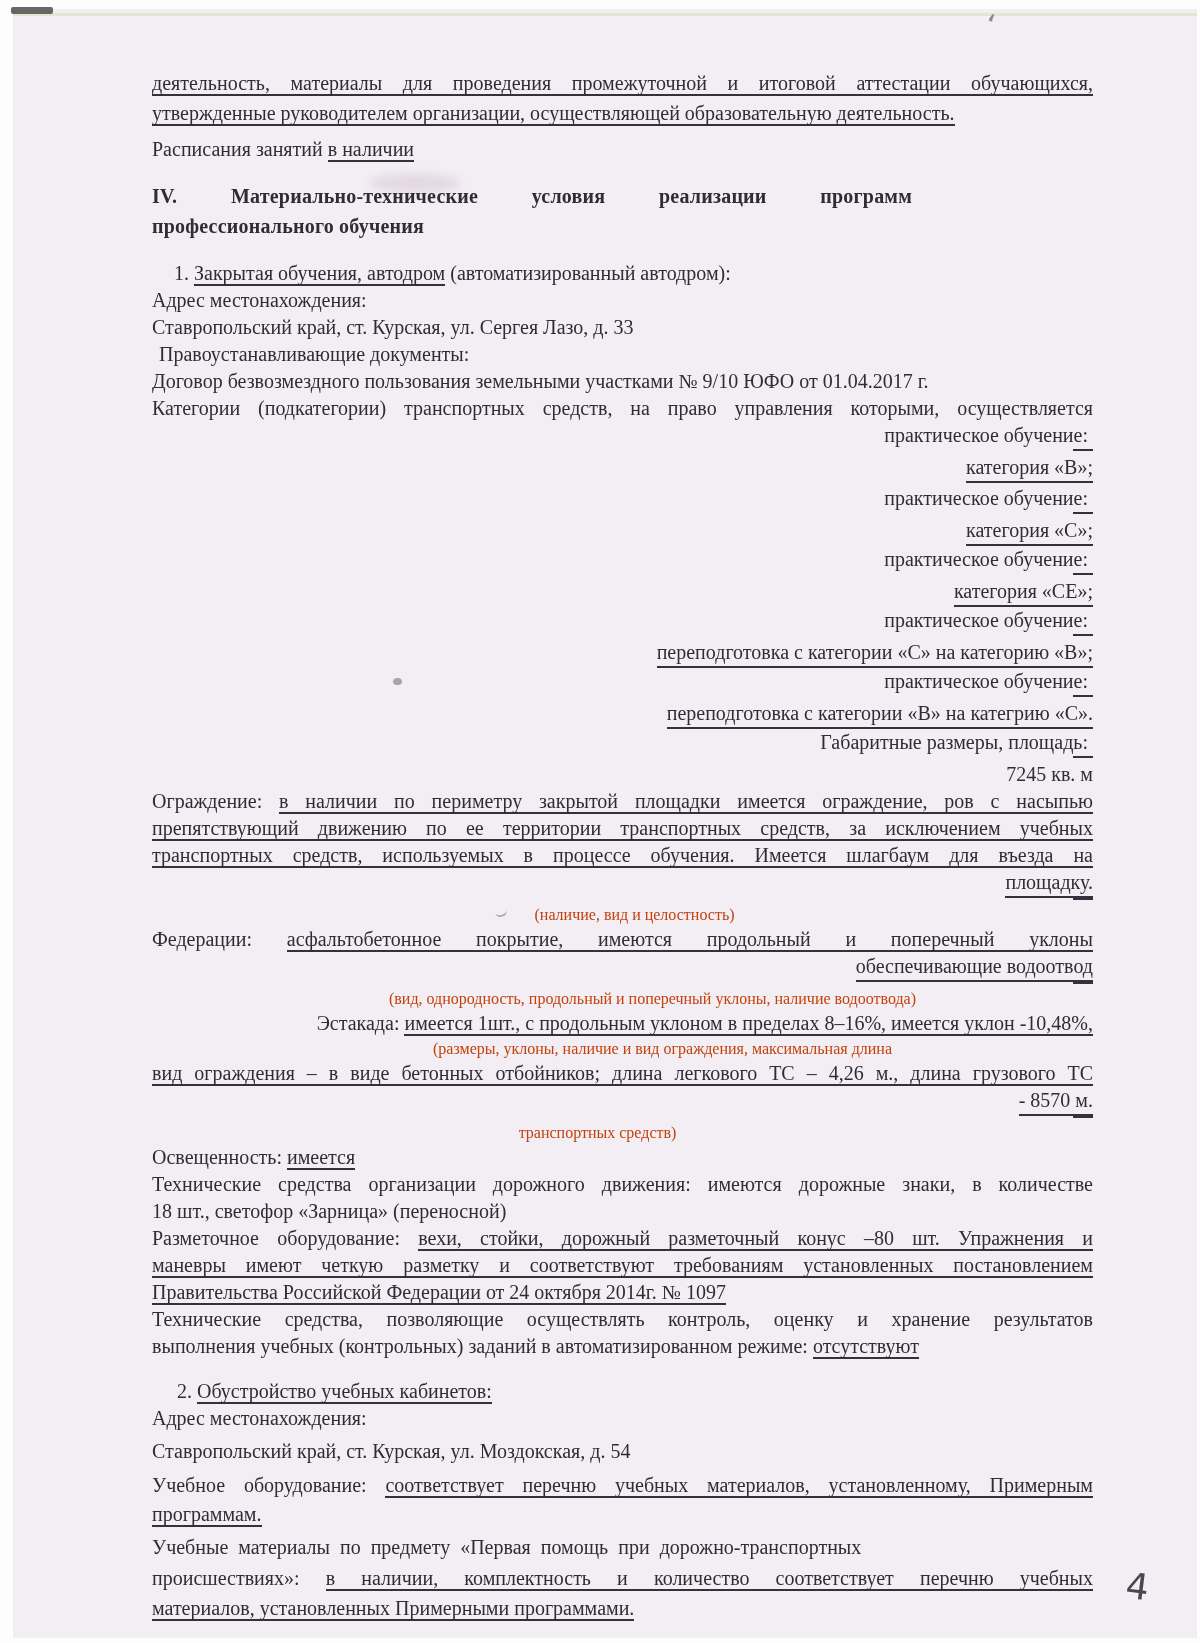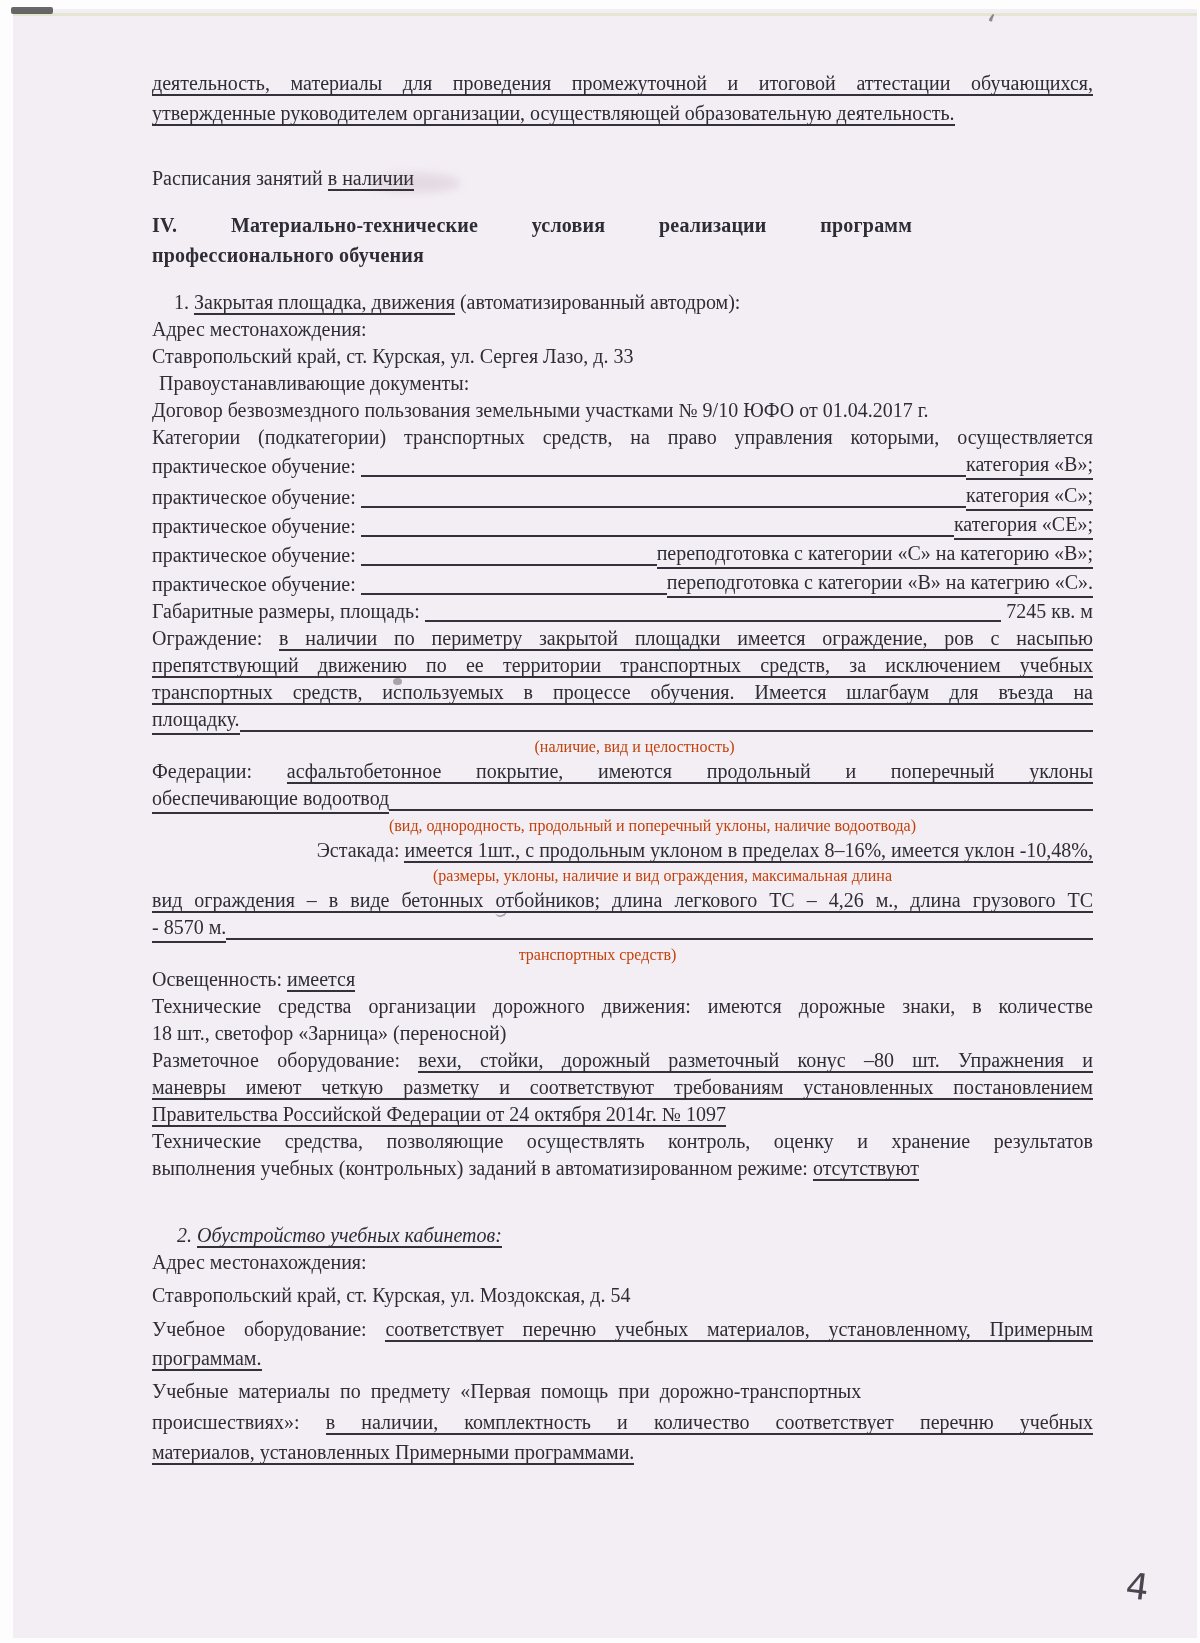--- a/index.html
+++ b/index.html
@@ -15,21 +15,21 @@
   .small-tick{position:absolute;left:482px;top:899px;width:12px;height:7px;border-bottom:2px solid #8f8a95;border-radius:0 0 8px 8px;transform:rotate(-14deg);opacity:.7;}
   
   .content{position:absolute;left:152px;top:70px;width:941px;color:var(--ink,#2e2c35);font-size:20px;line-height:27px;}
   .line{position:relative;min-height:27px;}
   .line span{white-space:normal;}
   .p{text-align:left;}
   .pj{text-align:justify;text-align-last:justify;}
   .h{font-weight:bold;letter-spacing:.2px;}
   .hj{font-weight:bold;letter-spacing:.2px;text-align:justify;text-align-last:justify;}
   .cap{font-size:16px;line-height:23px;min-height:23px;text-align:center;color:#c2410c;}
-  .fillrow{display:flex;align-items:flex-end;}
+  .fillrow{display:flex;align-items:flex-end;flex-direction:column;}
   .fillrow span{white-space:pre;}
   .u{border-bottom:2px solid var(--underline,#2f2d37);padding-bottom:0px;}
   .fill{flex:1 1 auto;min-width:20px;border-bottom:2px solid var(--underline,#2f2d37);margin-bottom:3px;}
   
   .page-number{position:absolute;left:1126px;top:1566px;font-family:"DejaVu Sans",sans-serif;font-size:36px;color:var(--pencil,#4a4550);transform:rotate(7deg);font-weight:400;}
 </style>
 </head>
 <body>
 
 <div class="screen" style="--paper: #f3eef4; --ink: #2e2c35; --underline: #34313c; --edge-line: #dfe3c8; --corner-bar: #4e4e4e; --pencil: #4a4550;">
@@ -38,24 +38,24 @@
     <div class="smudge"></div>
     <div class="pen-mark"></div>
     <div class="small-tick"></div>
   </div>
   <div class="corner-bar"></div>
   <div class="top-tick">ʻ</div>
 
   <div class="content">
       <div class="line pj"><span class="u">деятельность, материалы для проведения промежуточной и итоговой аттестации обучающихся,</span></div>
       <div class="line p" style="margin-top: 3px;"><span class="u">утвержденные руководителем организации, осуществляющей образовательную деятельность.</span></div>
-      <div class="line p" style="margin-top: 38px;"><span>Расписания занятий </span><span class="u">в наличии</span></div>
+      <div class="line p" style="margin-top: 9px;"><span>Расписания занятий </span><span class="u">в наличии</span></div>
       <div class="line hj" style="margin-top: 20px; width: 760px;"><span>IV. Материально-технические условия реализации программ</span></div>
       <div class="line h" style="margin-top: 3px;"><span>профессионального обучения</span></div>
-      <div class="line p" style="margin-top: 20px; padding-left: 22px;"><span>1. </span><span class="u">Закрытая площадка, движения</span><span> (автоматизированный автодром):</span></div>
+      <div class="line p" style="margin-top: 20px; padding-left: 22px;"><span>1. </span><span class="u">Закрытая обучения, автодром</span><span> (автоматизированный автодром):</span></div>
       <div class="line p"><span>Адрес местонахождения:</span></div>
       <div class="line p"><span>Ставропольский край, ст. Курская, ул. Сергея Лазо, д. 33</span></div>
       <div class="line p" style="padding-left: 7px;"><span>Правоустанавливающие документы:</span></div>
       <div class="line p"><span>Договор безвозмездного пользования земельными участками № 9/10 ЮФО от 01.04.2017 г.</span></div>
       <div class="line pj"><span>Категории (подкатегории) транспортных средств, на право управления которыми,  осуществляется</span></div>
       <div class="line fillrow">
         <span>практическое обучение: </span>
         <span class="fill"></span>
         <span class="u">категория «В»;</span>
       </div>
@@ -107,21 +107,21 @@
       </div>
       <div class="line cap" style="left: -25px;"><span>транспортных средств)</span></div>
       <div class="line p"><span>Освещенность: </span><span class="u">имеется</span></div>
       <div class="line pj"><span>Технические средства организации дорожного движения: имеются дорожные знаки, в количестве</span></div>
       <div class="line p"><span>18 шт., светофор «Зарница» (переносной)</span></div>
       <div class="line pj"><span>Разметочное оборудование: </span><span class="u">вехи, стойки, дорожный разметочный конус –80 шт. Упражнения и</span></div>
       <div class="line pj"><span class="u">маневры имеют четкую разметку и соответствуют требованиям установленных постановлением</span></div>
       <div class="line p"><span class="u">Правительства Российской Федерации от 24 октября 2014г. № 1097</span></div>
       <div class="line pj"><span>Технические  средства, позволяющие осуществлять контроль, оценку и хранение результатов</span></div>
       <div class="line p"><span>выполнения  учебных (контрольных) заданий в автоматизированном режиме: </span><span class="u">отсутствуют</span></div>
-      <div class="line p" style="margin-top: 40px; padding-left: 25px; font-style: italic;"><span>2. </span><span class="u">Обустройство учебных кабинетов:</span></div>
+      <div class="line p" style="margin-top: 18px; padding-left: 25px;"><span>2. </span><span class="u">Обустройство учебных кабинетов:</span></div>
       <div class="line p"><span>Адрес местонахождения:</span></div>
       <div class="line p" style="margin-top: 6px;"><span>Ставропольский край, ст. Курская, ул. Моздокская, д. 54</span></div>
       <div class="line pj" style="margin-top: 7px;"><span>Учебное оборудование: </span><span class="u">соответствует перечню учебных материалов, установленному, Примерным</span></div>
       <div class="line p" style="margin-top: 2px;"><span class="u">программам.</span></div>
       <div class="line p" style="margin-top: 6px; word-spacing: 5px;"><span>Учебные материалы по предмету «Первая помощь при дорожно-транспортных</span></div>
       <div class="line pj" style="margin-top: 4px;"><span>происшествиях»: </span><span class="u">в наличии, комплектность и количество соответствует перечню учебных</span></div>
       <div class="line p" style="margin-top: 3px;"><span class="u">материалов, установленных Примерными программами.</span></div>
     </div>
 
   <div class="page-number">4</div>

